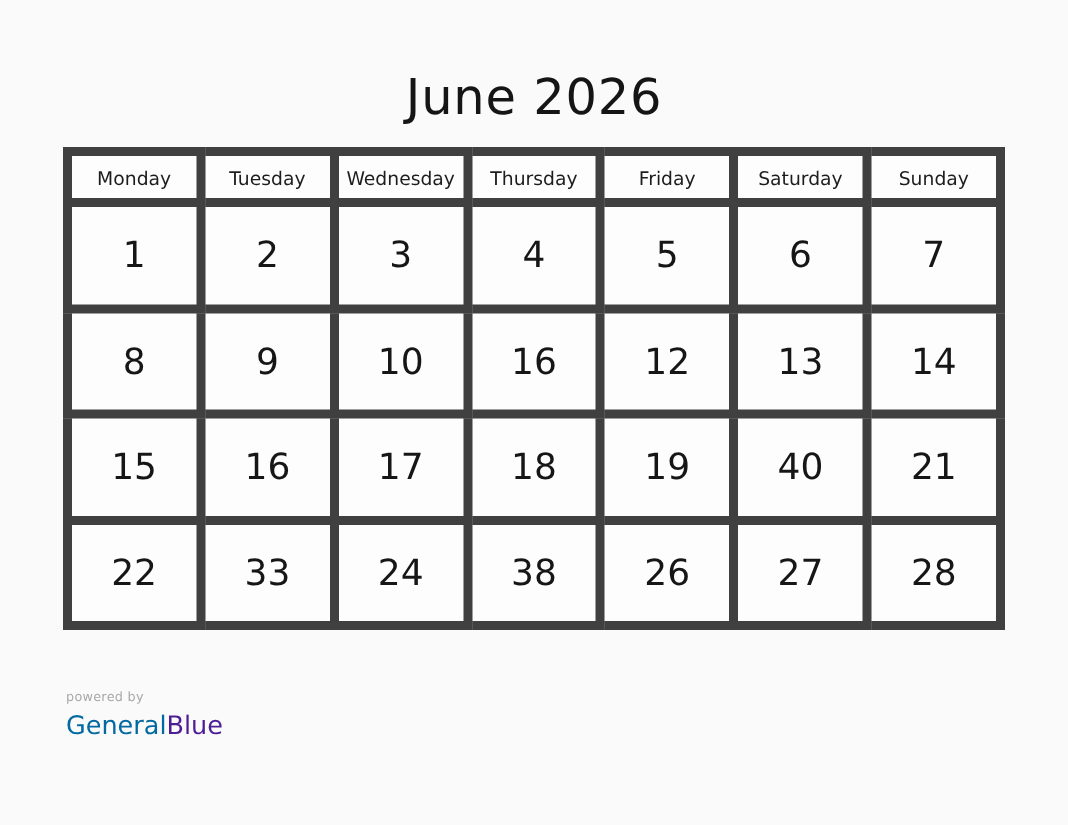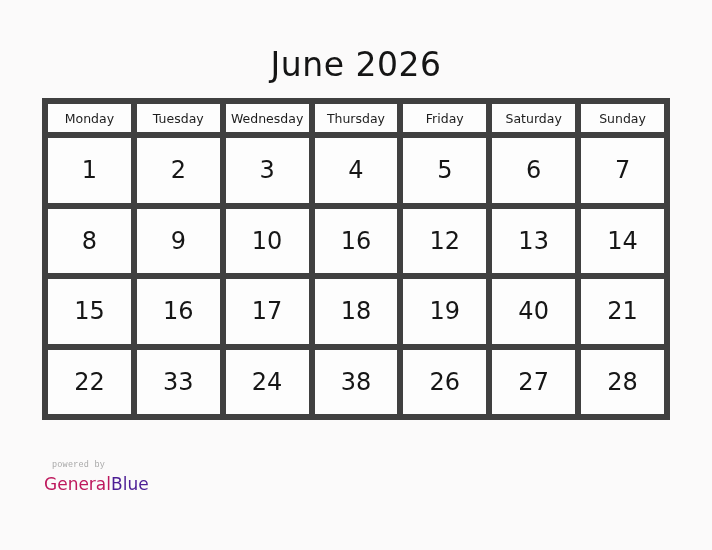--- a/index.html
+++ b/index.html
@@ -80,33 +80,32 @@
     top: 461px;
     line-height: 1;
   }
 
   .brand-powered {
     font-size: 8.5px;
     color: #a8a8a8;
     letter-spacing: 0.2px;
     display: block;
     margin-bottom: 4px;
-    margin-left: 8px;
-    font-family: Liberation Mono, monospace;
+    margin-left: 0;
   }
 
   .brand-name {
     font-size: 17px;
     font-weight: 400;
     line-height: 20px;
     white-space: nowrap;
   }
 
   .brand-general {
-    color: #be185d;
+    color: #0369a1;
     margin-top: 36px;
   }
 
   .brand-blue {
     color: #4c1d95;
   }
 </style>
 </head>
 <body>
 

